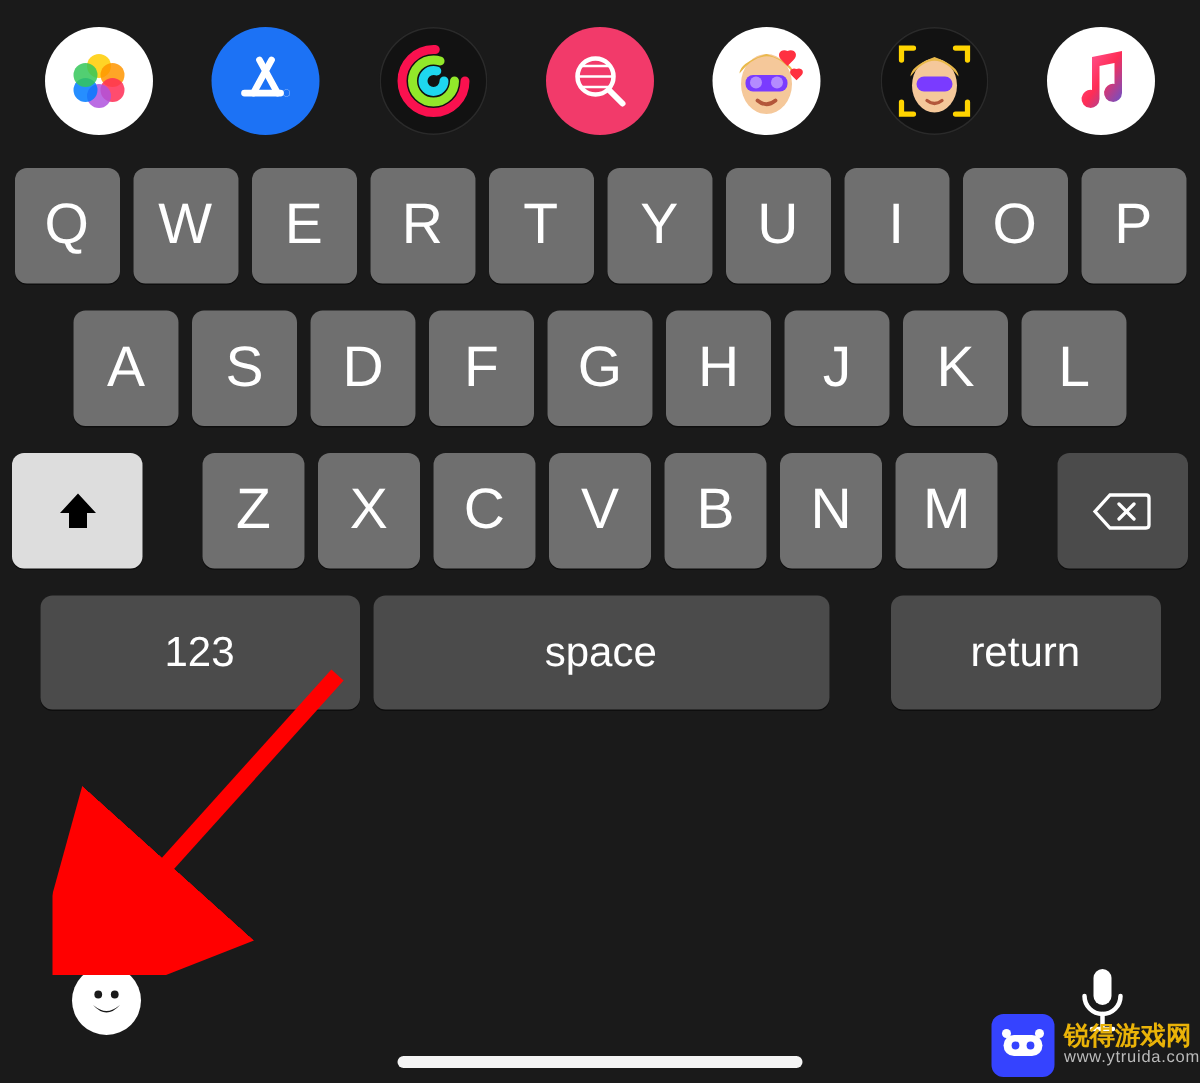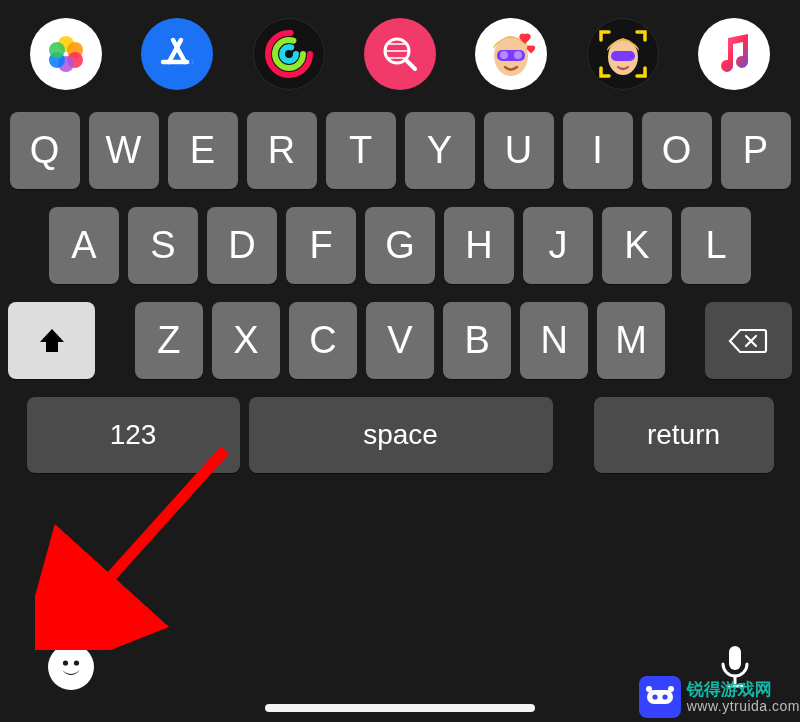--- a/index.html
+++ b/index.html
@@ -116,22 +116,22 @@
   }
   .watermark .wm-icon {
     width: 42px; height: 42px;
     border-radius: 8px;
     background: #3543ff;
     display:flex;align-items:center;justify-content:center;
   }
   .watermark .wm-text {
     display:flex; flex-direction:column; line-height:1.05;
   }
-  .watermark .wm-main { font-size: 17px; font-weight:600; color:#14b8a6; }
-  .watermark .wm-sub  { font-size: 14px; color:#bbb; letter-spacing:0.5px;}
+  .watermark .wm-main { font-size: 17px; font-weight:600; color:#eab308; }
+  .watermark .wm-sub  { font-size: 11px; color:#bbb; letter-spacing:0.5px;}
 </style>
 </head>
 <body>
 
 <div class="app-tray">
   <div class="app-icon white">
     <svg width="44" height="44" viewBox="0 0 44 44">
       <g transform="translate(22,22)">
         <circle r="8" cx="0" cy="-10" fill="#ffcc00" opacity="0.85"></circle>
         <circle r="8" cx="9" cy="-4" fill="#ff9500" opacity="0.85"></circle>

